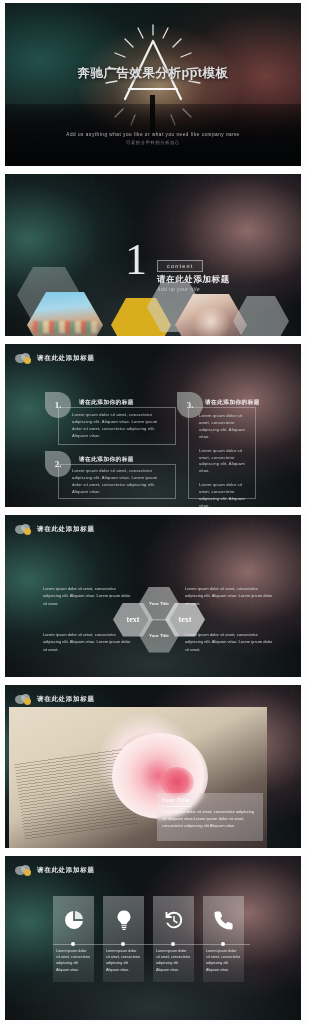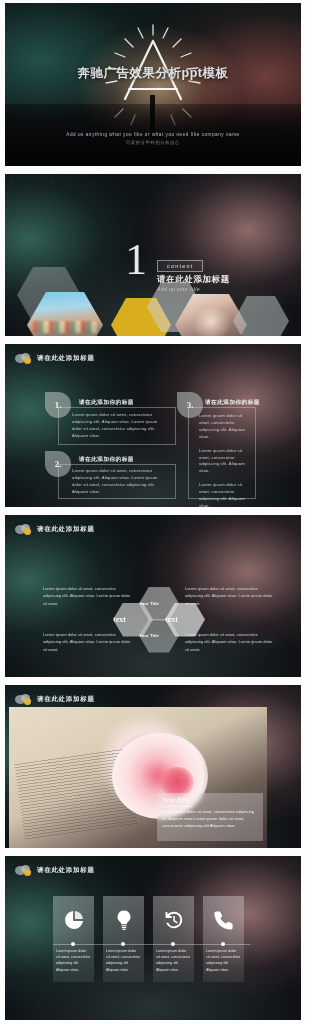--- a/index.html
+++ b/index.html
@@ -89,21 +89,21 @@
     font-size: 9px; font-weight: 600; display:flex; align-items:center; justify-content:center;
     font-family: "Liberation Serif", serif; }
   .num-circle.sq { border-top-left-radius: 0; }
   .item-title { position: absolute; font-size: 5.6px; font-weight: 700; color: rgba(250,250,250,.93); letter-spacing: .5px; }
   .item-box { position: absolute; border: 1px solid rgba(210,214,214,.40); }
   .item-body { position: absolute; font-size: 4.2px; line-height: 1.65; color: rgba(232,234,234,.80); letter-spacing: .15px; }
 
   
   .hexcluster { position: absolute; left: 108px; top: 72px; width: 92px; height: 62px; }
   .hx { position: absolute; clip-path: polygon(25% 0%, 75% 0%, 100% 50%, 75% 100%, 25% 100%, 0% 50%);
-    display:flex; align-items:center; justify-content:flex-start; }
+    display:flex; align-items:center; justify-content:center; }
   .hx-l { left: 0; top: 16px; width: 40px; height: 34px; background: rgba(222,224,222,.62); }
   .hx-r { left: 52px; top: 16px; width: 40px; height: 34px; background: rgba(232,234,232,.70); }
   .hx-t { left: 26px; top: 0px; width: 40px; height: 34px; background: rgba(210,212,210,.55); }
   .hx-b { left: 26px; top: 32px; width: 40px; height: 34px; background: rgba(204,206,204,.48); }
   .hx-text { font-size: 8px; font-weight: 700; color: rgba(255,255,255,.95); font-family: "Liberation Serif", serif; }
   .hx-title { font-size: 4.4px; font-weight: 700; color: rgba(255,255,255,.92); }
   .s4-para { position: absolute; font-size: 4.1px; line-height: 1.85; color: rgba(234,236,236,.82); width: 92px; }
 
   
   .photo { position: absolute; left: 4px; top: 22px; width: 258px; height: 142px;

